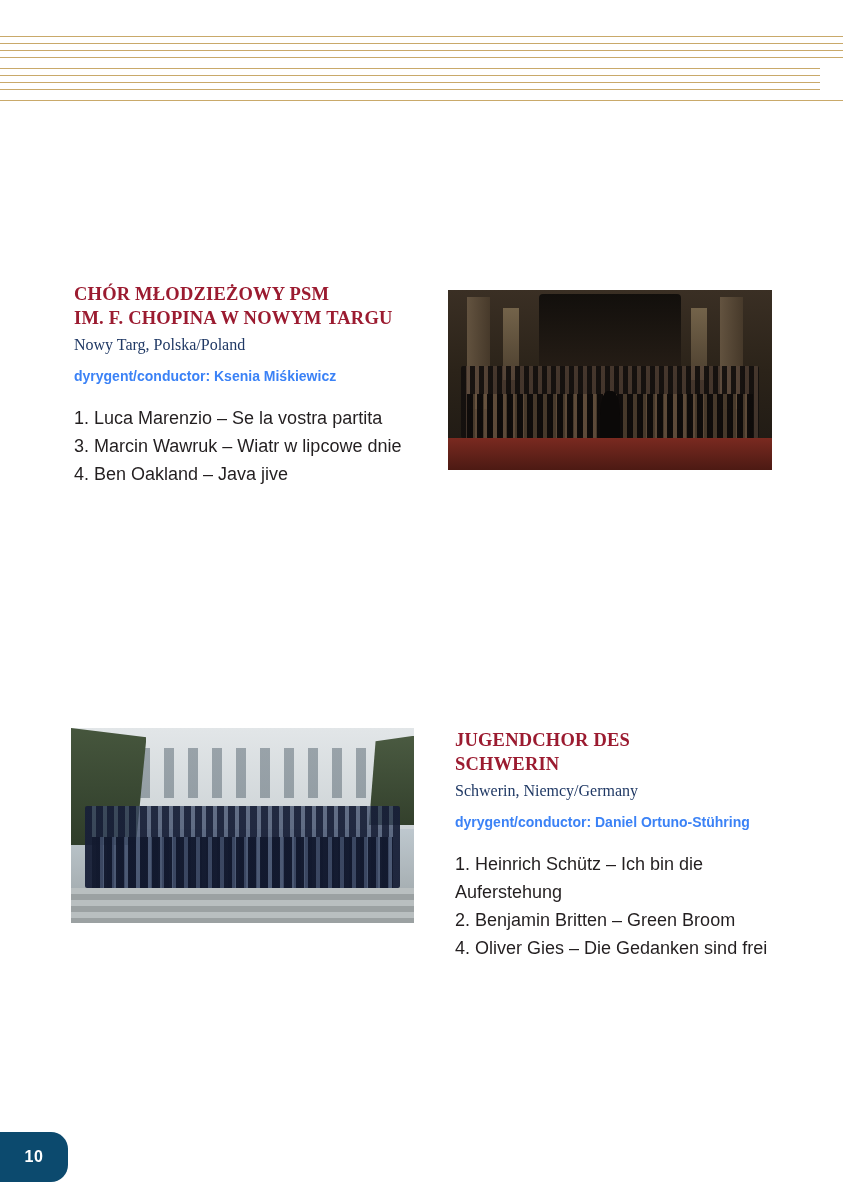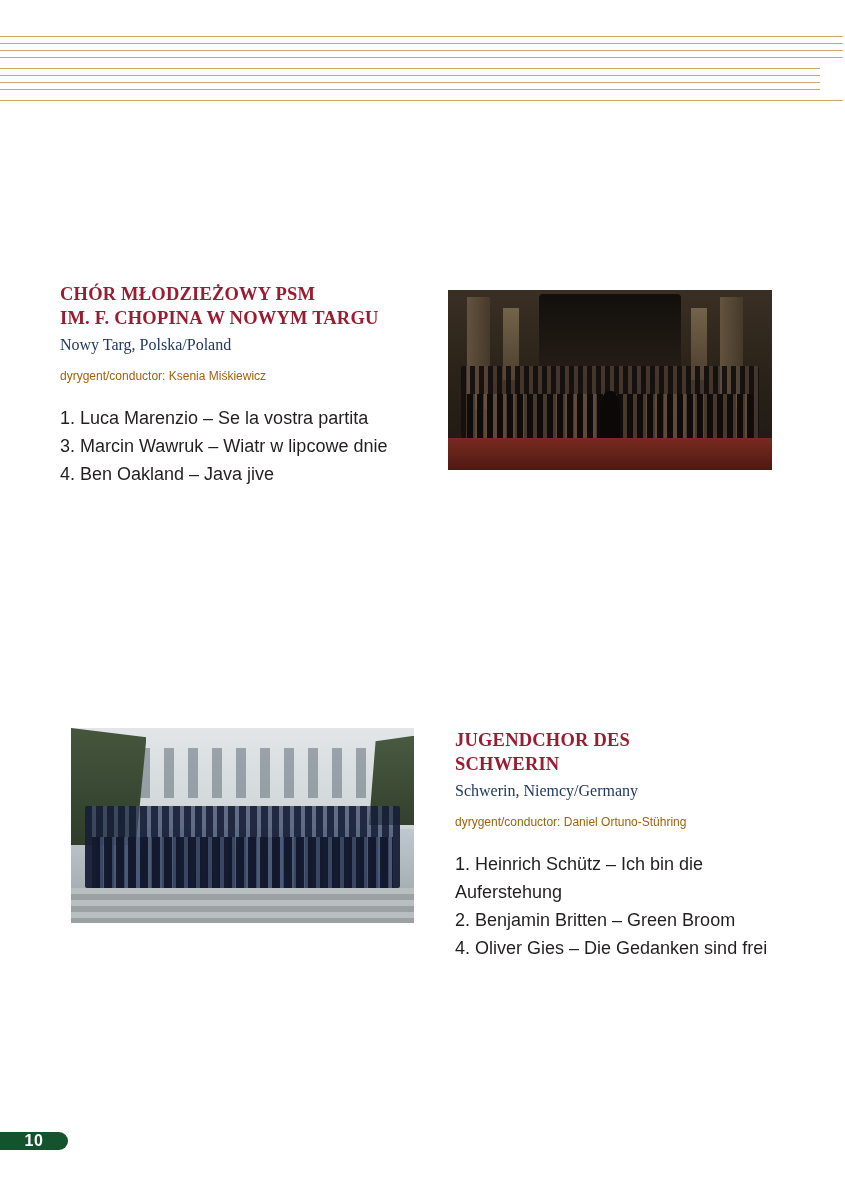--- a/index.html
+++ b/index.html
@@ -38,45 +38,45 @@
   
   .page {
     position: absolute;
     inset: 0;
   }
 
   
   .entry {
     position: absolute;
   }
-  .entry-one { left: 60px; top: 282px; width: 700px; }
+  .entry-one { left: 74px; top: 282px; width: 700px; }
 
   .choir-name {
     font-family: "Liberation Serif", serif;
     font-weight: bold;
     font-size: 18.5px;
     line-height: 24px;
     letter-spacing: 0.2px;
     color: #9b1b30;
     text-transform: uppercase;
     margin: 0;
   }
   .choir-city {
     font-family: "Liberation Serif", serif;
     font-size: 16px;
     line-height: 26px;
     color: #1f3864;
     margin: 2px 0 0 0;
   }
   .conductor {
     font-family: "Liberation Sans", sans-serif;
-    font-weight: normal;
-    font-size: 12px;
+    font-weight: bold;
+    font-size: 14px;
     line-height: 20px;
-    color: #a16207;
+    color: #3b82f6;
     margin: 8px 0 0 0;
   }
   .program {
     margin: 18px 0 0 0;
     padding: 0;
     list-style: none;
   }
   .program li {
     font-family: "Liberation Sans", sans-serif;
     font-size: 18px;
@@ -257,22 +257,22 @@
         #b9bfc0 0px, #b9bfc0 6px,
         #9ba1a2 6px, #9ba1a2 12px);
   }
 
   
   .page-number-tab {
     position: absolute;
     left: 0;
     top: 1132px;
     width: 68px;
-    height: 18px;
-    background: #14532d;
+    height: 50px;
+    background: #0c4a6e;
     border-radius: 0 17px 17px 0;
     display: flex;
     align-items: center;
     justify-content: center;
   }
   .page-number-tab span {
     color: #ffffff;
     font-family: "Liberation Sans", sans-serif;
     font-weight: bold;
     font-size: 16px;

